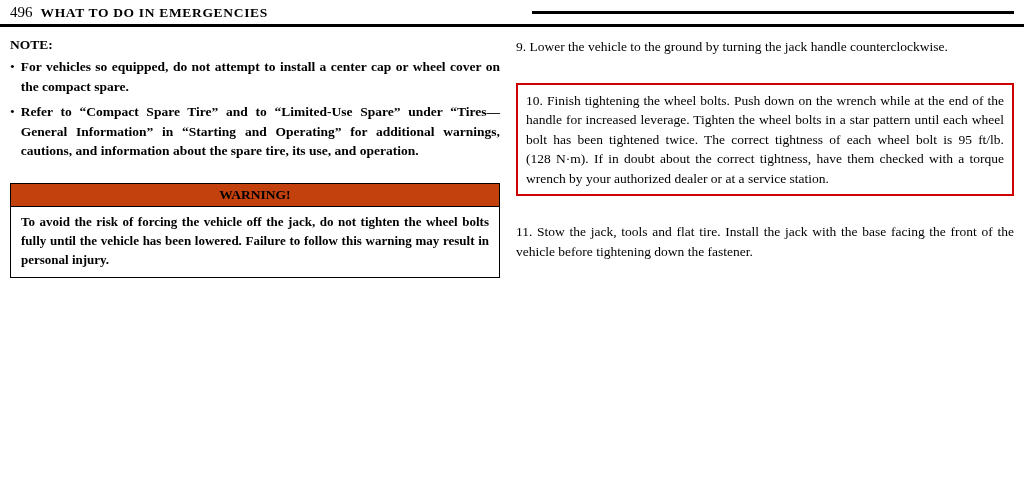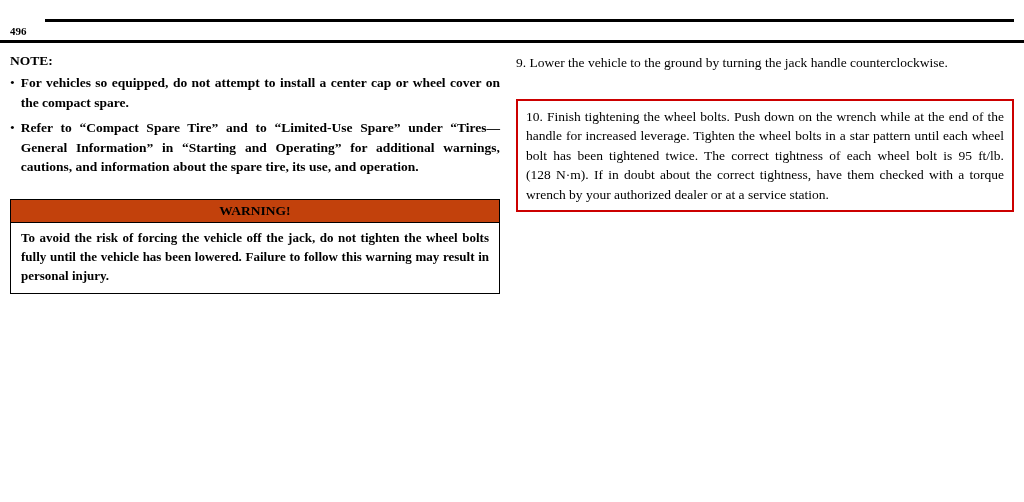--- a/index.html
+++ b/index.html
@@ -27,24 +27,23 @@
 
     .header-bar {
       display: flex;
       align-items: center;
       padding: 4px 10px 3px 10px;
       border-bottom: 3px solid #000;
       gap: 0;
     }
 
     .header-page-number {
-      font-weight: bold;
-      font-size: 11px;
+      font-weight: normal;
+      font-size: 15px;
       margin-right: 8px;
-      margin-top: 21px;
     }
 
     .header-title {
       font-weight: bold;
       font-size: 13.5px;
       letter-spacing: 0.05em;
       flex: 1;
     }
 
     .header-rule {
@@ -156,20 +155,21 @@
       text-align: justify;
       margin-bottom: 8px;
     }
   </style>
 </head>
 <body>
 
 <div class="page-container">
   <div class="header-bar">
     <span class="header-page-number">496</span>
+    <span class="header-title">WHAT TO DO IN EMERGENCIES</span>
     <div class="header-rule"></div>
   </div>
 
   <div class="content-area">
 
     <div class="left-column">
 
       <div class="note-section">
         <div class="note-label">NOTE:</div>
         <ul class="bullet-list">
@@ -193,17 +193,18 @@
     </div>
 
     <div class="right-column">
 
       <div class="right-step">9.  Lower the vehicle to the ground by turning the jack handle counterclockwise.</div>
 
       <div class="highlighted-box">
         <div class="step-text">10.  Finish tightening the wheel bolts. Push down on the wrench while at the end of the handle for increased leverage. Tighten the wheel bolts in a star pattern until each wheel bolt has been tightened twice. The correct tightness of each wheel bolt is 95&nbsp;ft/lb. (128&nbsp;N·m). If in doubt about the correct tightness, have them checked with a torque wrench by your authorized dealer or at a service station.</div>
       </div>
 
+      <div class="right-step">11.  Stow the jack, tools and flat tire. Install the jack with the base facing the front of the vehicle before tightening down the fastener.</div>
 
     </div>
 
   </div>
 </div>
 
 </body></html>

